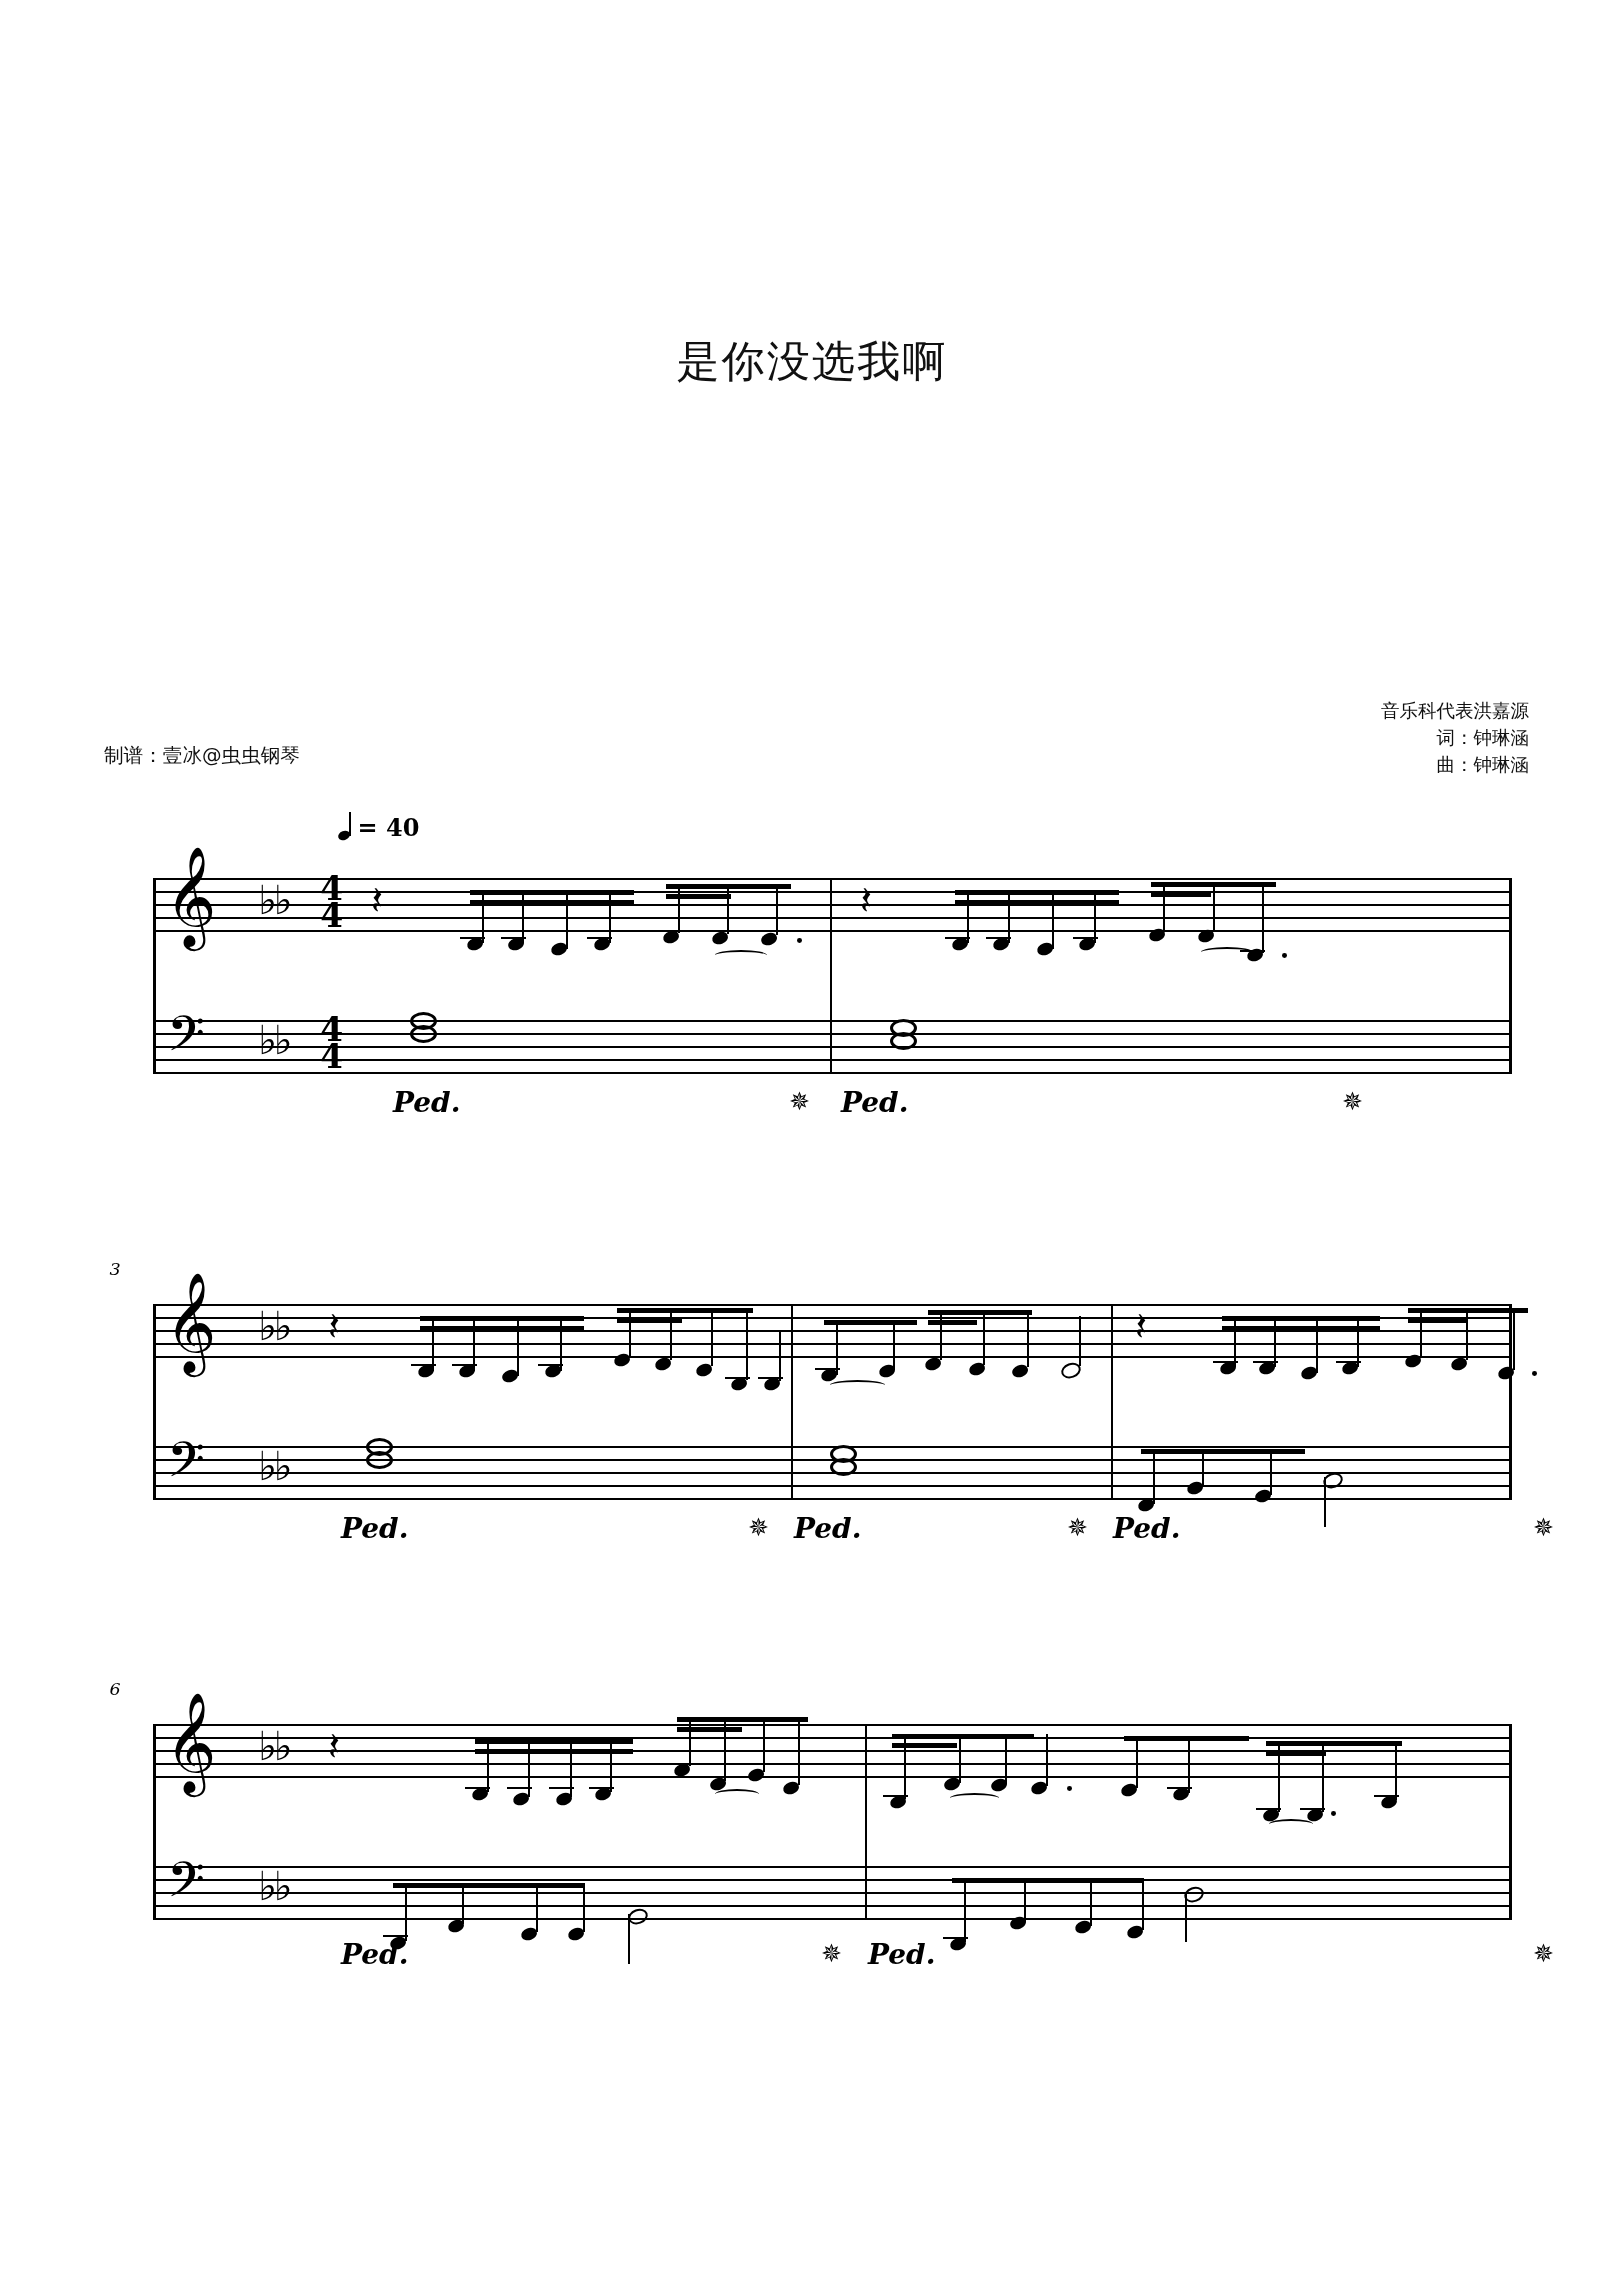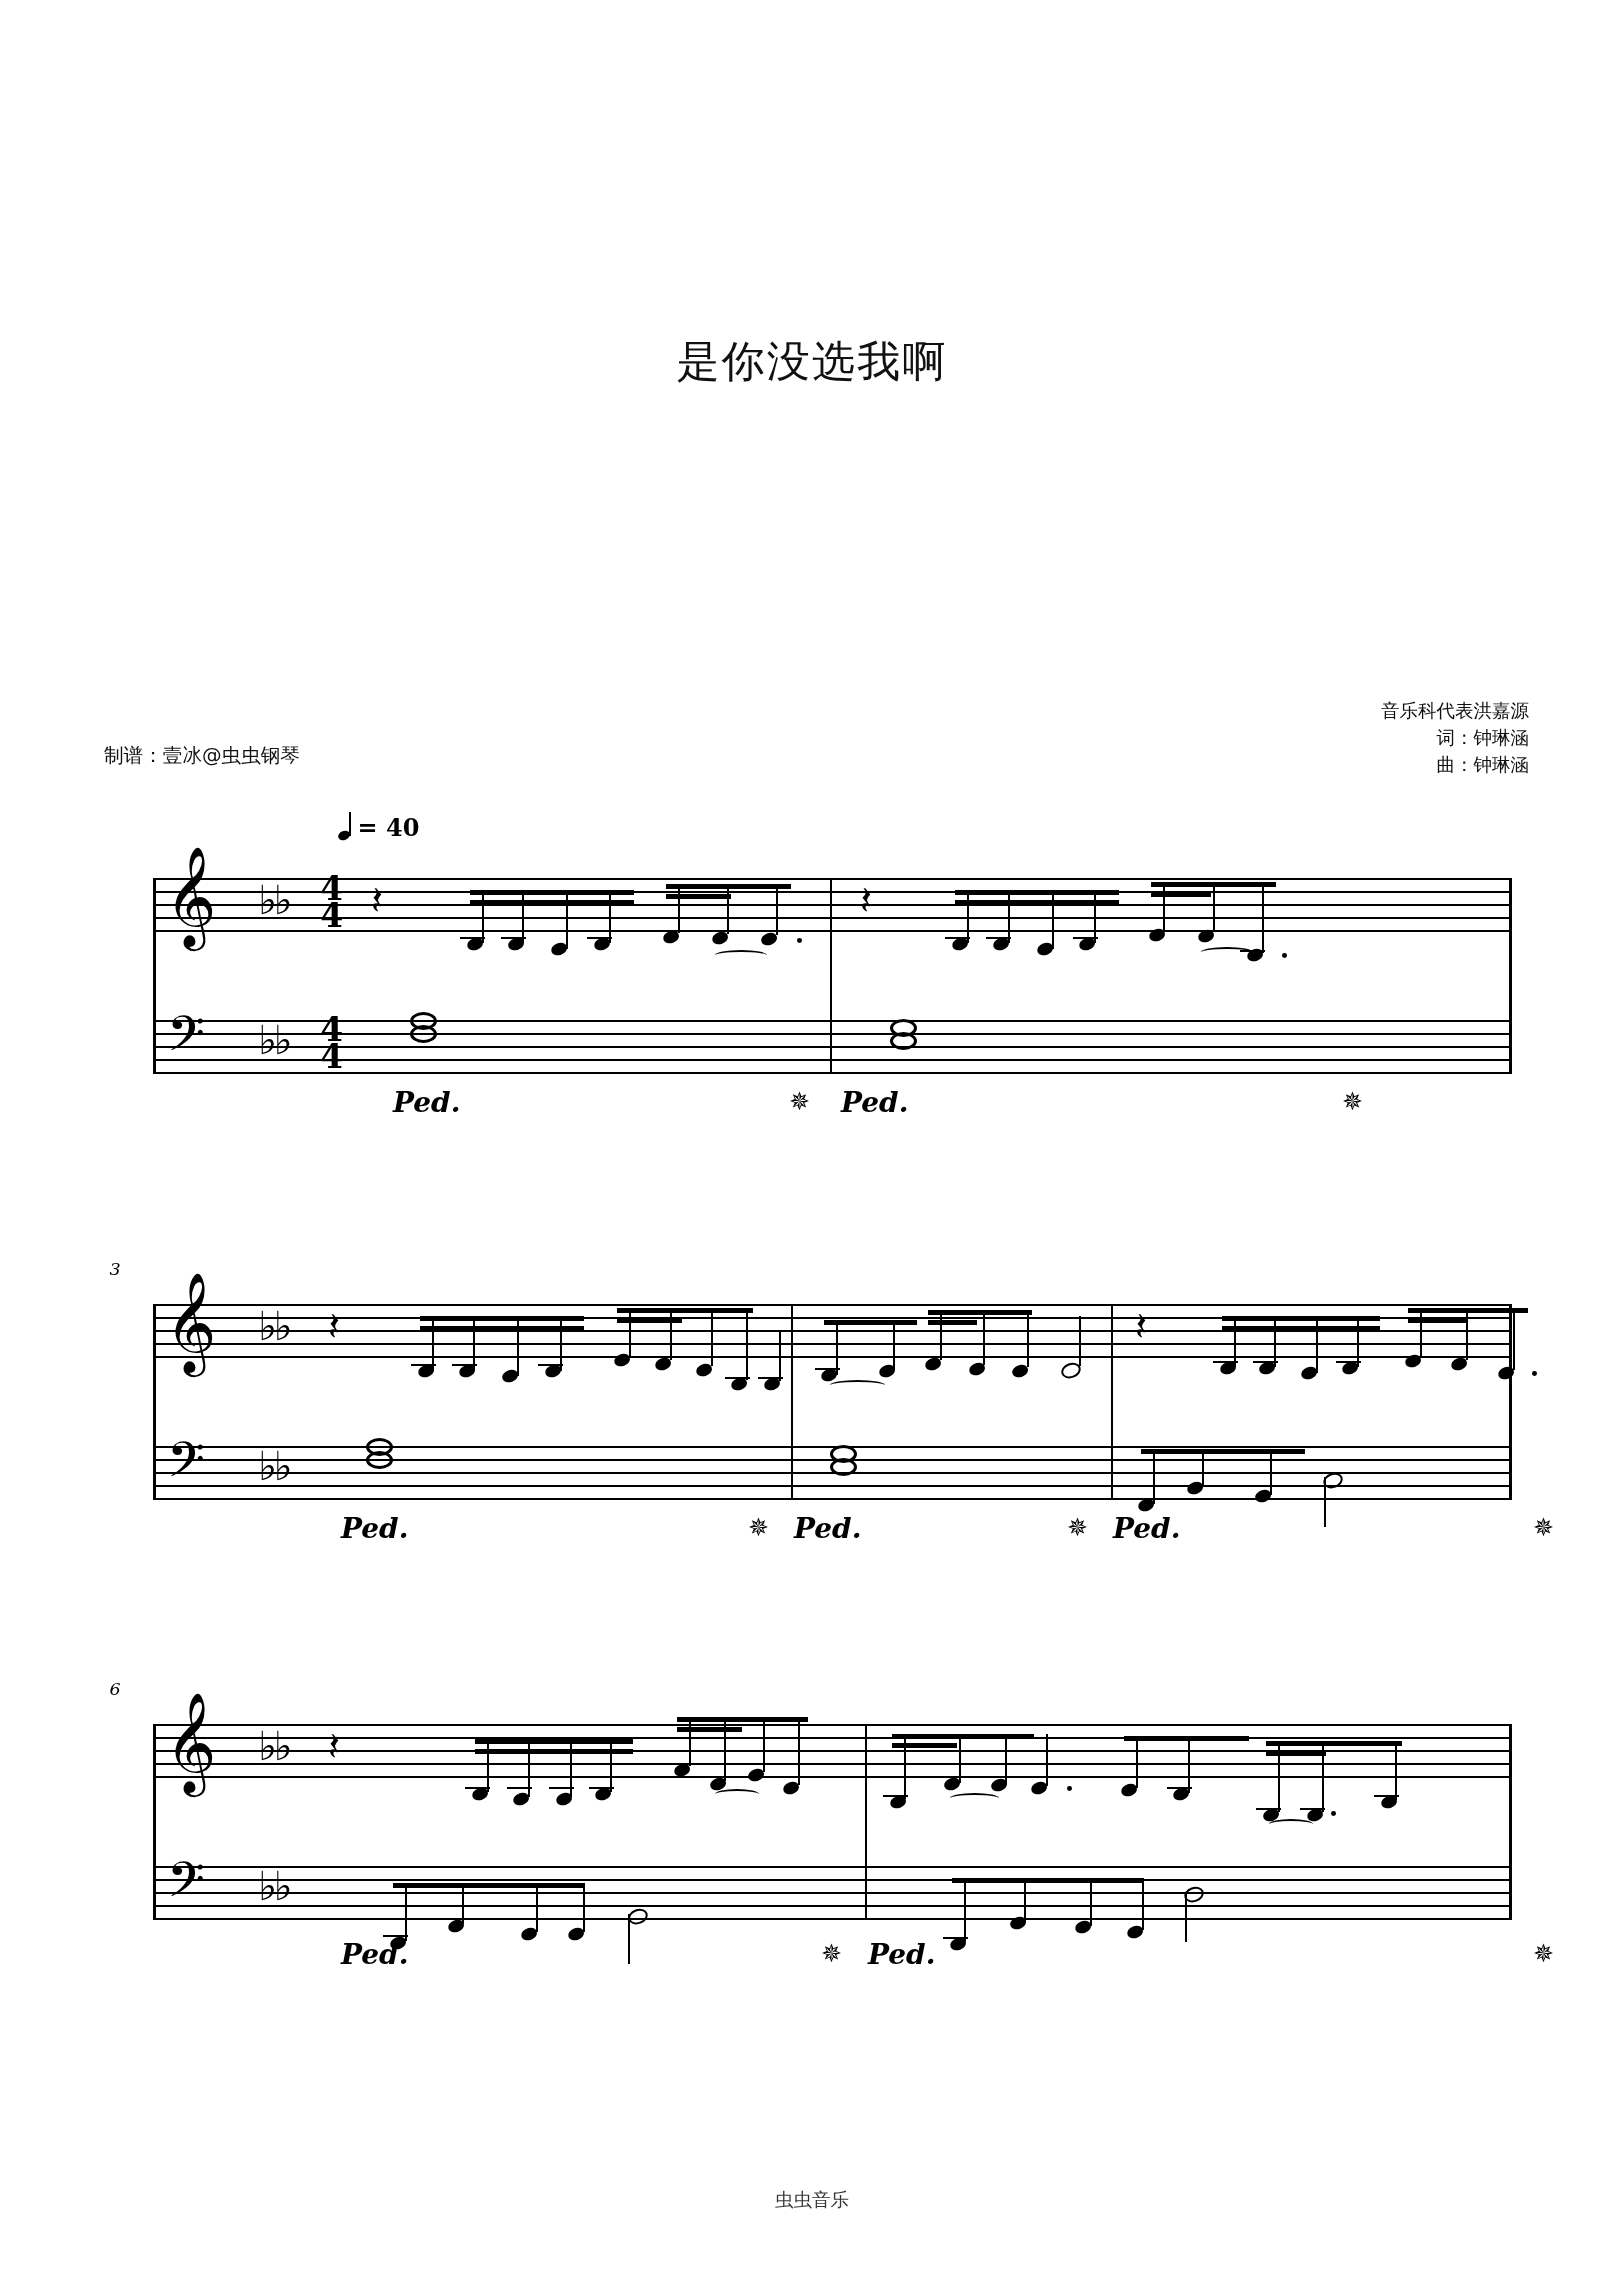--- a/index.html
+++ b/index.html
@@ -683,16 +683,15 @@
 
       <div class="end-bar"></div>
 
       <div class="ped" style="left:226px; top:236px;">Ped.</div>
       <div class="ped-star" style="left:706px; top:237px;">✵</div>
       <div class="ped" style="left:753px; top:236px;">Ped.</div>
       <div class="ped-star" style="left:1418px; top:237px;">✵</div>
     </div>
   </div>
 
-  <div class="footer">虫虫音乐</div>
 
 </div>
 
 
 </body></html>

